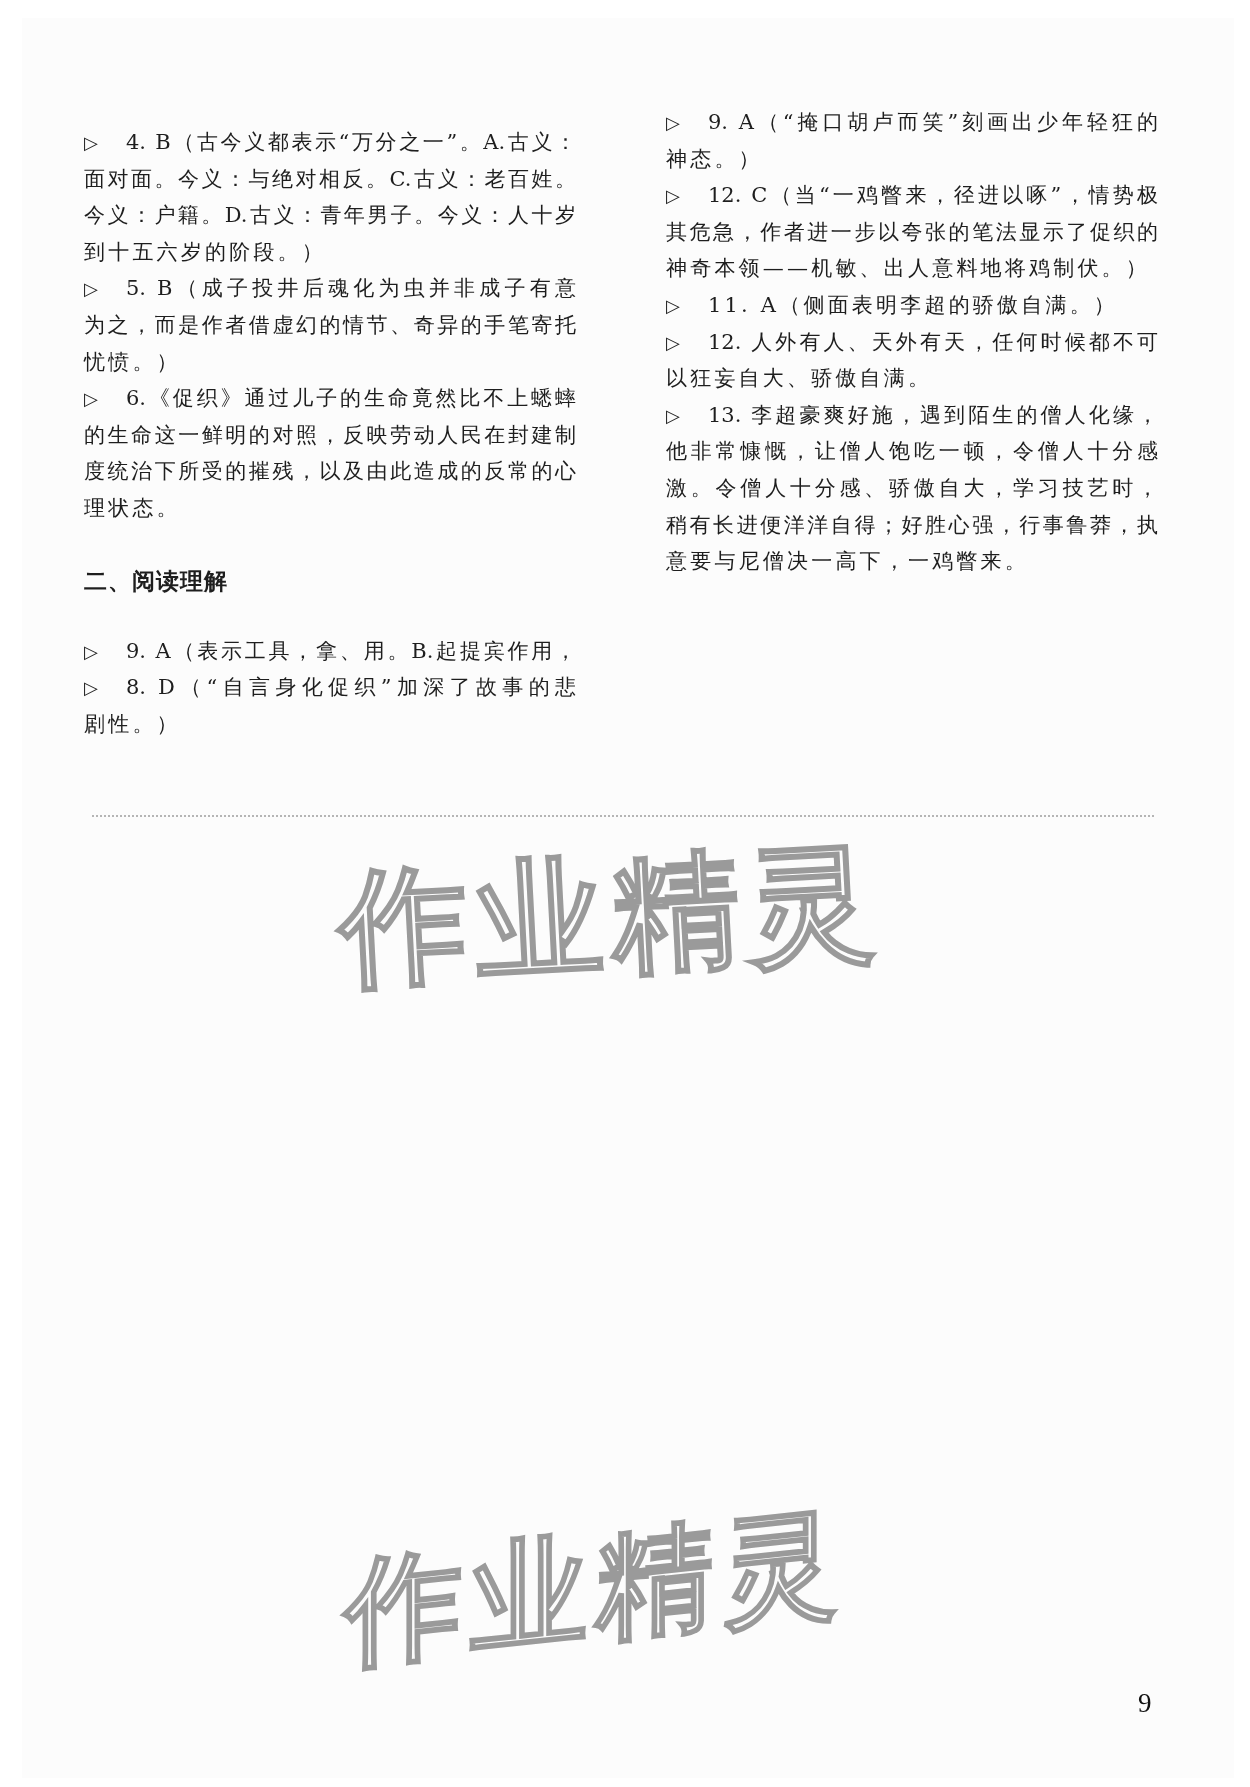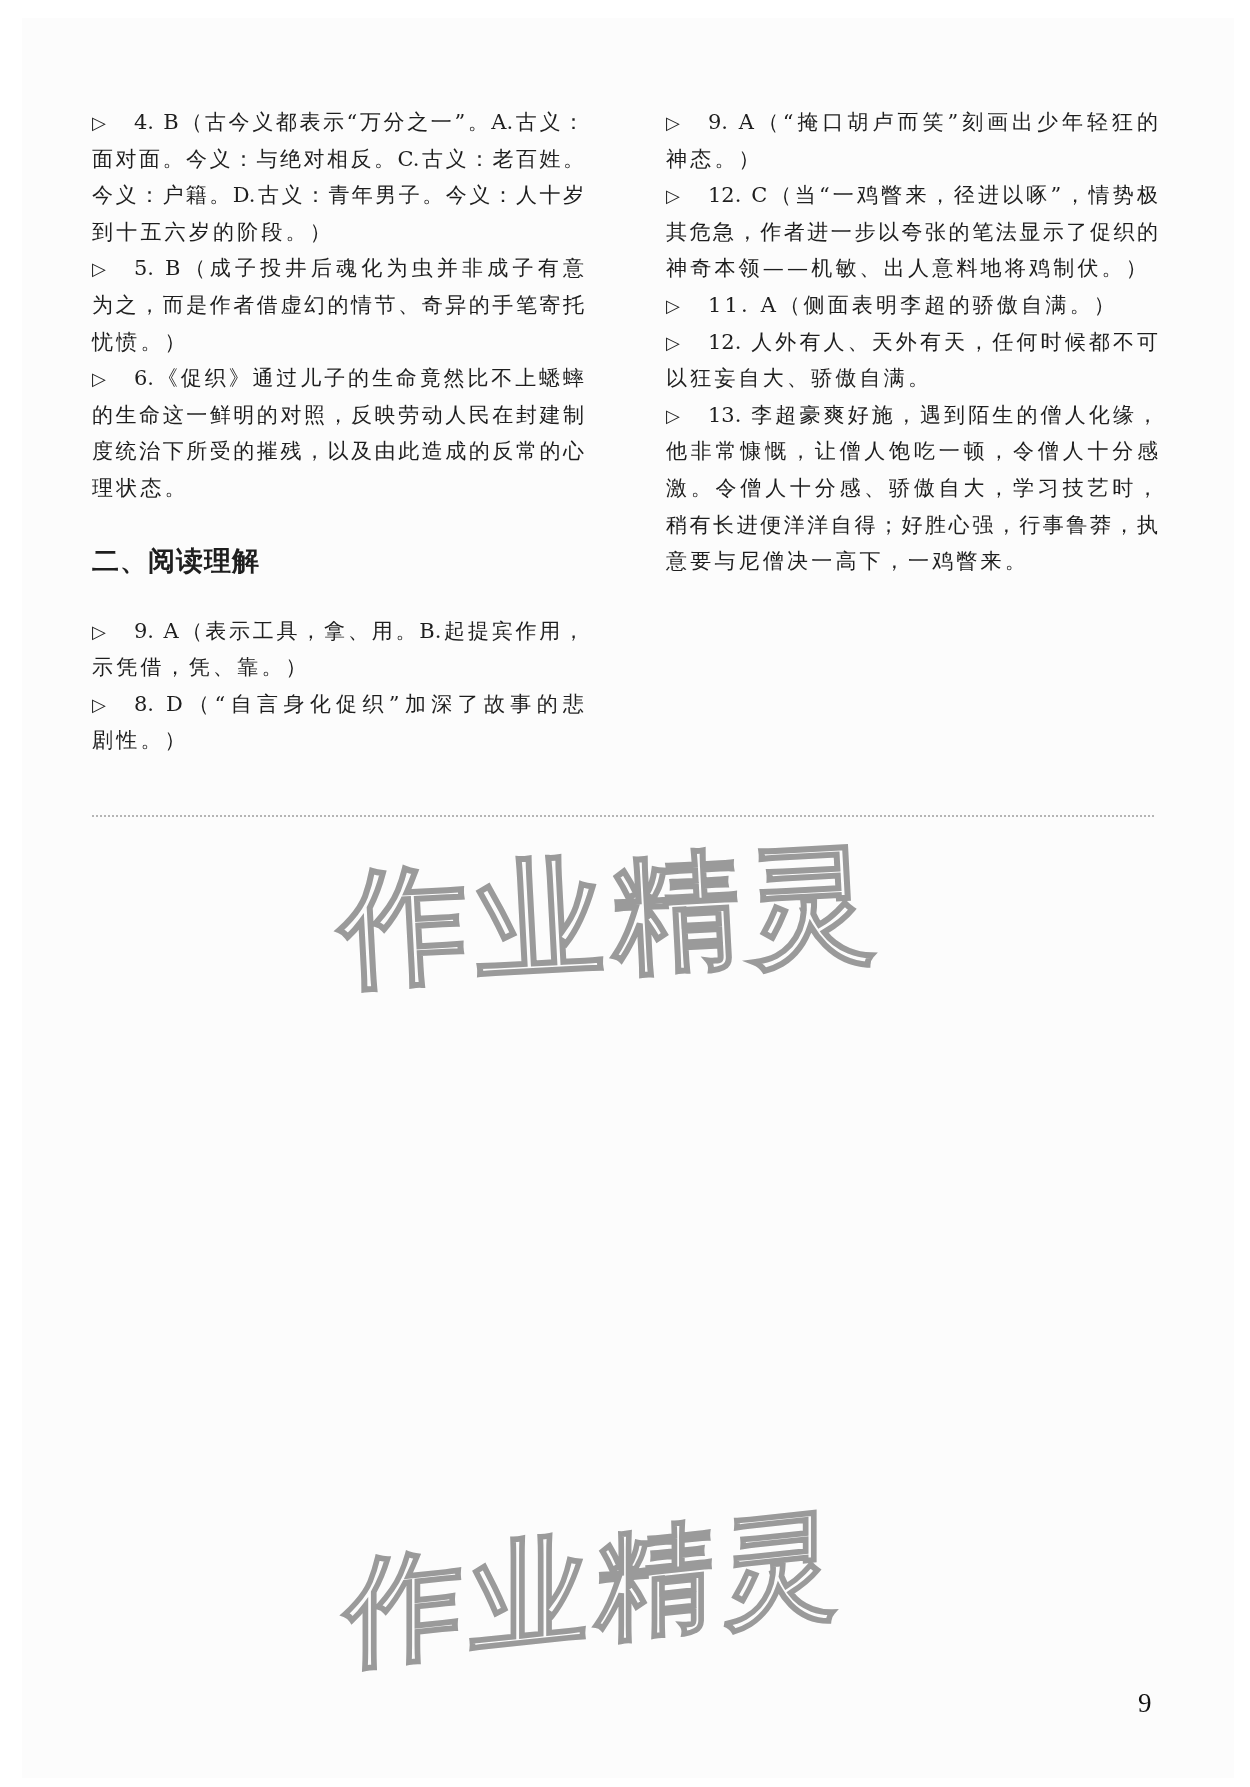--- a/index.html
+++ b/index.html
@@ -20,21 +20,21 @@
       left: 22px;
       top: 18px;
       width: 1212px;
       height: 1760px;
       background: #fcfcfc;
     }
     .col {
       position: absolute;
       top: 104px;
     }
-    .col-left { left: 92px; width: 492px; }
+    .col-left { left: 84px; width: 492px; margin-top: 20px; }
     .col-right { left: 666px; width: 492px; }
     .line {
       height: 36.6px;
       line-height: 36.6px;
       font-size: 21px;
       letter-spacing: 3.2px;
       white-space: nowrap;
     }
     .line.just {
       text-align: justify;
@@ -44,21 +44,21 @@
     .marker {
       display: inline-block;
       width: 42px;
       font-family: "DejaVu Sans", sans-serif;
       font-size: 18px;
       letter-spacing: 0;
     }
     .section-title {
       font-family: "DejaVu Sans", sans-serif;
       font-weight: bold;
-      font-size: 27px;
+      font-size: 23px;
       height: 36px;
       line-height: 36px;
       letter-spacing: 1px;
     }
     .gap-before-title { height: 36px; }
     .gap-after-title { height: 34px; }
     .separator {
       position: absolute;
       left: 92px;
       top: 815px;
@@ -123,21 +123,20 @@
     <div class="line just">度统治下所受的摧残，以及由此造成的反常的心</div>
     <div class="line">理状态。</div>
   </div>
 
   <div class="gap-before-title"></div>
   <div class="section-title">二、阅读理解</div>
   <div class="gap-after-title"></div>
 
   <div class="answer-item">
     <div class="line just"><span class="marker">▷</span><span>9. A（表示工具，拿、用。B.起提宾作用，</span></div>
-    <div class="line">示凭借，凭、靠。）</div>
   </div>
 
   <div class="answer-item">
     <div class="line just"><span class="marker">▷</span><span>8. D（“自言身化促织”加深了故事的悲</span></div>
     <div class="line">剧性。）</div>
   </div>
 </div>
 
 <div class="col col-right">
 

